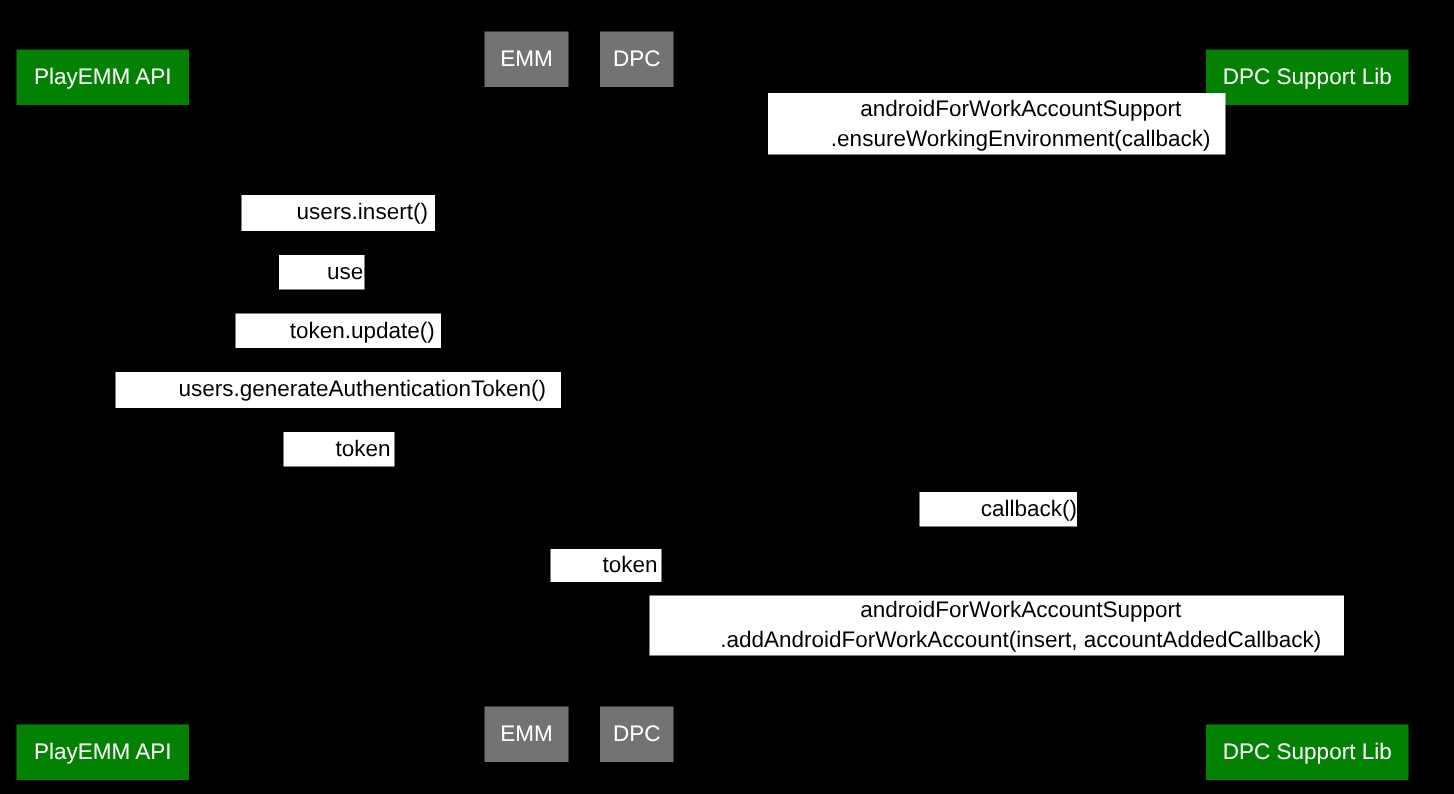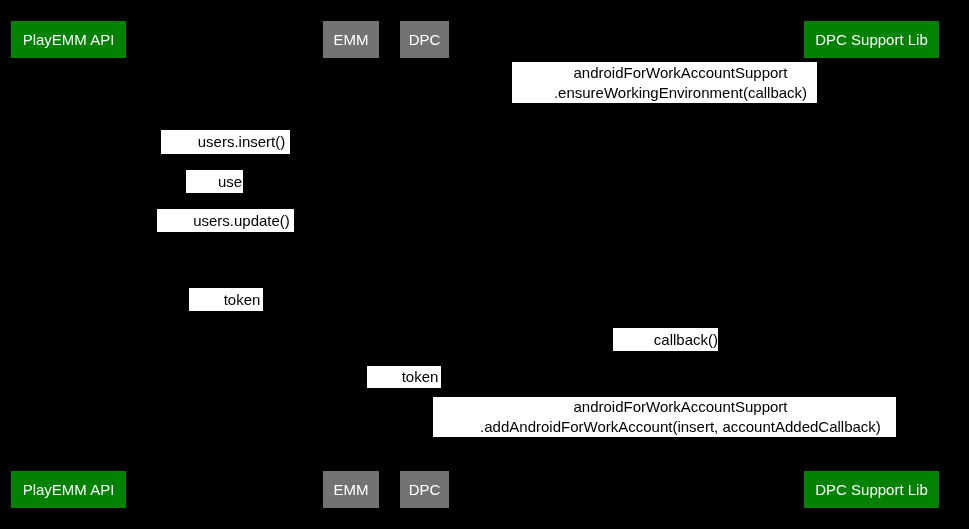--- a/index.html
+++ b/index.html
@@ -18,21 +18,21 @@
   .actor {
     position: absolute;
     height: 37px;
     display: flex;
     align-items: center;
     justify-content: center;
     color: #ffffff;
     font-size: 15px;
     white-space: nowrap;
   }
-  .actor.green { background: #028102; }
+  .actor.green { background: #028102; margin-top: 12px; }
   .actor.blue  { background: #737373; }
   .msg {
     position: absolute;
     background: #ffffff;
     color: #000000;
     font-size: 15px;
     line-height: 20px;
     text-align: center;
     display: flex;
     flex-direction: column;
@@ -86,21 +86,24 @@
     <span class="line">androidForWorkAccountSupport</span>
     <span class="line">.ensureWorkingEnvironment(callback)</span>
   </div>
   <div id="m1" class="msg">
     <span class="line">users.insert()</span>
   </div>
   <div id="m2" class="msg">
     <span class="line">userID</span>
   </div>
   <div id="m3" class="msg">
-    <span class="line">users.update()</span>
+    <span class="line">token.update()</span>
+  </div>
+  <div id="m4" class="msg">
+    <span class="line">users.generateAuthenticationToken()</span>
   </div>
   <div id="m5" class="msg">
     <span class="line">token</span>
   </div>
   <div id="m6" class="msg">
     <span class="line">callback()</span>
   </div>
   <div id="m7" class="msg">
     <span class="line">token</span>
   </div>

